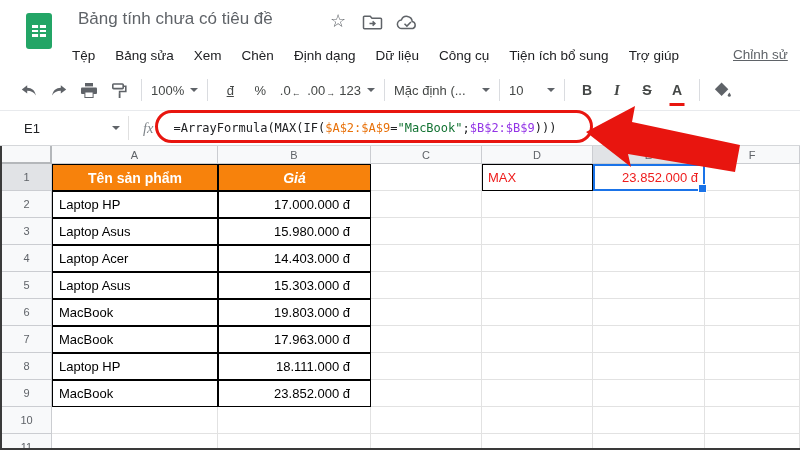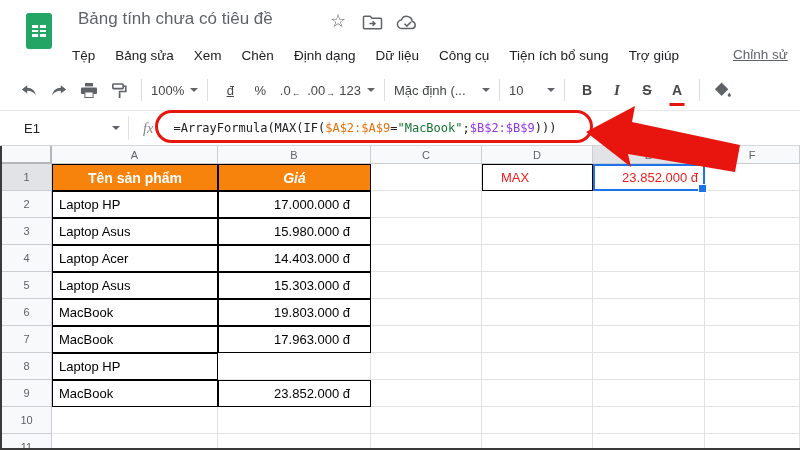--- a/index.html
+++ b/index.html
@@ -52,21 +52,21 @@
   .gcell{position:absolute;box-sizing:border-box}
   .hdr{background:#f8f9fa;border-right:1px solid #cbcdd1;border-bottom:1px solid #cbcdd1;
        color:#5f6368;font-size:11px;display:flex;align-items:center;justify-content:center}
   .hdr.sel{background:#e1e3e6}
   .corner{background:#f8f9fa;border-right:2px solid #b4b7ba;border-bottom:2px solid #b4b7ba}
   .cell{border-right:1px solid #e2e2e2;border-bottom:1px solid #e2e2e2}
   .tcell{border:1px solid #000;background:#fff;font-size:13px;color:#000;display:flex;align-items:center}
   .thead{background:var(--orange);color:#fff;font-weight:bold;font-size:14px;justify-content:center}
   .tname{padding-left:6px}
   .tprice{justify-content:flex-end;padding-right:20px}
-  .dmax{color:var(--red-text);padding-left:18px}
+  .dmax{color:var(--red-text);padding-left:5px}
   .selcell{position:absolute;box-sizing:border-box;border:2px solid var(--blue);background:#fff;
            font-size:13px;color:var(--red-text);display:flex;align-items:center;
            justify-content:flex-end;padding-right:5px;z-index:5}
   .handle{position:absolute;right:-4px;bottom:-4px;width:7px;height:7px;background:var(--blue);
           border:1px solid #fff}
   .winedge{position:absolute;background:#3a3a3a;z-index:45}
 </style>
 </head>
 <body>
 
@@ -286,20 +286,21 @@
       <div class="gcell tcell tprice" style="left: 218px; top: 218px; width: 153px; height: 27px;">15.980.000 đ</div>
       <div class="gcell tcell tname" style="left: 52px; top: 245px; width: 166px; height: 27px;">Laptop Acer</div>
       <div class="gcell tcell tprice" style="left: 218px; top: 245px; width: 153px; height: 27px;">14.403.000 đ</div>
       <div class="gcell tcell tname" style="left: 52px; top: 272px; width: 166px; height: 27px;">Laptop Asus</div>
       <div class="gcell tcell tprice" style="left: 218px; top: 272px; width: 153px; height: 27px;">15.303.000 đ</div>
       <div class="gcell tcell tname" style="left: 52px; top: 299px; width: 166px; height: 27px;">MacBook</div>
       <div class="gcell tcell tprice" style="left: 218px; top: 299px; width: 153px; height: 27px;">19.803.000 đ</div>
       <div class="gcell tcell tname" style="left: 52px; top: 326px; width: 166px; height: 27px;">MacBook</div>
       <div class="gcell tcell tprice" style="left: 218px; top: 326px; width: 153px; height: 27px;">17.963.000 đ</div>
       <div class="gcell tcell tname" style="left: 52px; top: 353px; width: 166px; height: 27px;">Laptop HP</div>
+      <div class="gcell tcell tprice" style="left: 218px; top: 353px; width: 153px; height: 27px;">18.111.000 đ</div>
       <div class="gcell tcell tname" style="left: 52px; top: 380px; width: 166px; height: 27px;">MacBook</div>
       <div class="gcell tcell tprice" style="left: 218px; top: 380px; width: 153px; height: 27px;">23.852.000 đ</div>
       <div class="gcell tcell dmax" style="left: 482px; top: 164px; width: 111px; height: 27px;">MAX</div>
       <div class="selcell" style="left: 593px; top: 164px; width: 112px; height: 27px;">23.852.000 đ<div class="handle"></div></div>
     </div>
 
   <div class="red-oval"></div>
   <svg class="arrow-svg" width="800" height="450">
     <polygon points="586,132 635,106 632,122 740,145 735,172 628,154 631,167" fill="var(--red-annot)"></polygon>
   </svg>

